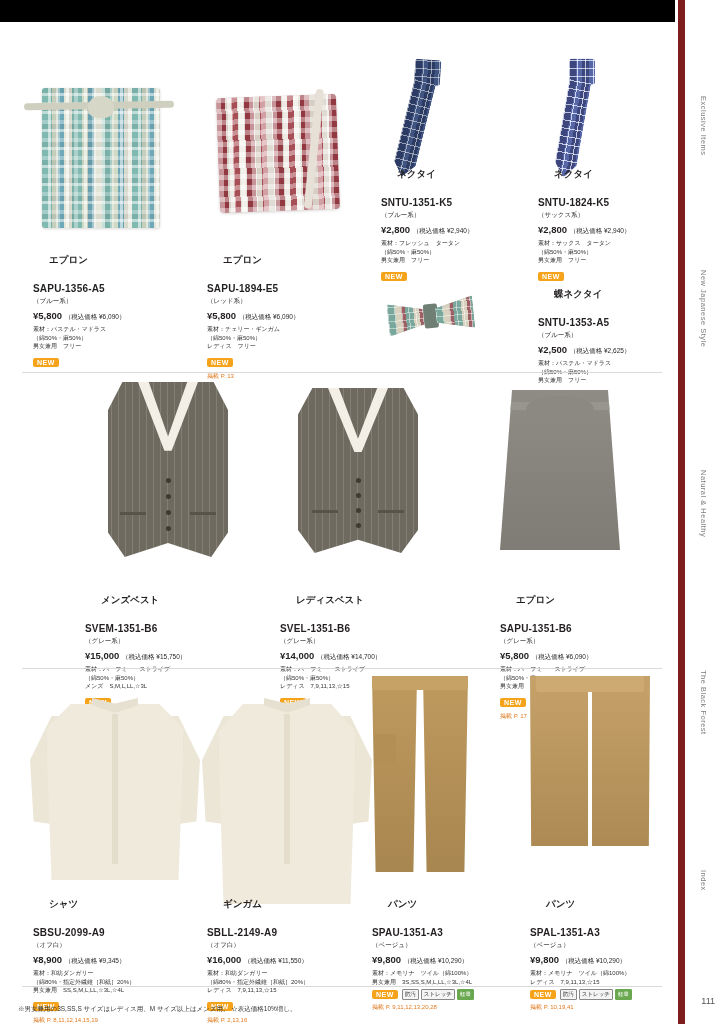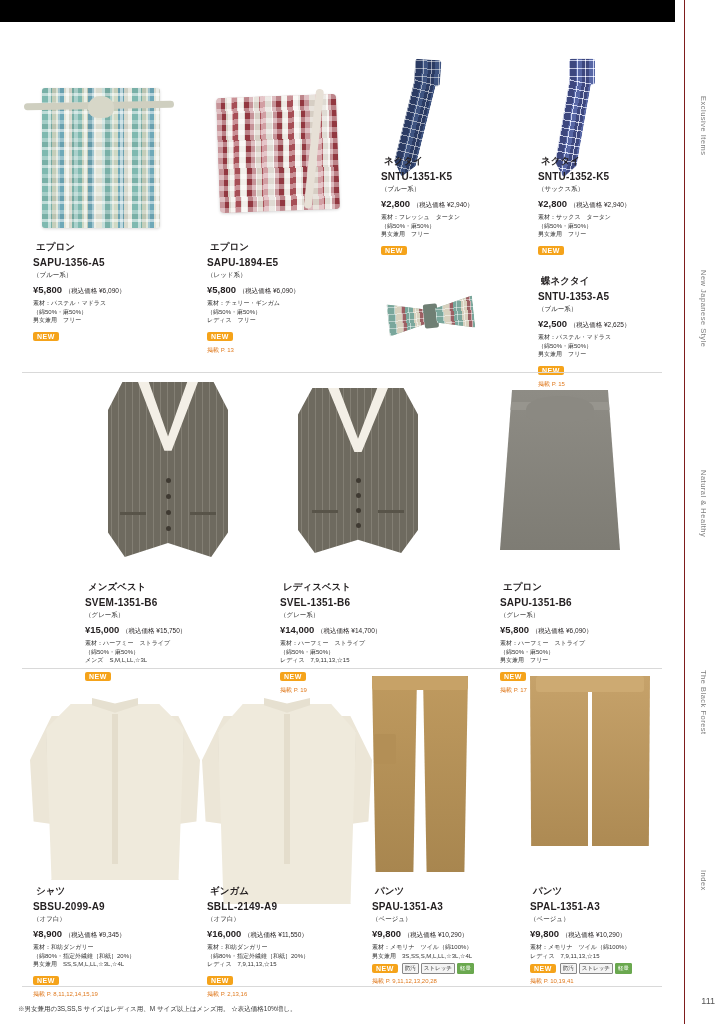--- a/index.html
+++ b/index.html
@@ -2,28 +2,28 @@
 <html><head>
 <meta charset="utf-8">
 <style>
   html,body{margin:0;padding:0;background:#ffffff;}
   body{width:721px;height:1024px;font-family:"Liberation Sans",sans-serif;color:#231f20;position:relative;overflow:hidden;}
   .page{position:absolute;left:0;top:0;width:721px;height:1024px;background:#fff;}
   
   .topbar{position:absolute;left:0;top:0;width:721px;height:22px;background:#000;}
   .topbar-cut{position:absolute;right:0;top:0;width:46px;height:22px;background:#fff;}
   
-  .sidetabs{position:absolute;right:0;top:0;width:36px;height:1024px;background:#fff;border-left:1px solid #7f1d1d;}
+  .sidetabs{position:absolute;right:0;top:0;width:36px;height:1024px;background:#fff;border-left:7px solid #7f1d1d;}
   .sidetab{position:absolute;right:6px;width:24px;text-align:center;font-size:7.5px;color:#7d7d7d;letter-spacing:.5px;}
   .sidetab span{display:inline-block;writing-mode:vertical-rl;white-space:nowrap;}
   .page-num{position:absolute;right:6px;bottom:18px;font-size:9px;color:#555;}
   .footnote{position:absolute;left:18px;bottom:10px;font-size:6.5px;color:#333;letter-spacing:0;}
   
   .prod{position:absolute;}
-  .pname{font-size:9.5px;font-weight:bold;line-height:12px;margin:3px;}
+  .pname{font-size:9.5px;font-weight:bold;line-height:12px;margin:16px;}
   .pcode{font-size:10px;font-weight:bold;line-height:13px;margin:0;letter-spacing:.2px;}
   .pcolor{font-size:6.5px;color:#333;line-height:10px;margin:1px 0 0 0;}
   .pprice{font-size:9.5px;font-weight:bold;line-height:13px;margin:3px 0 0 0;}
   .pprice .tax{font-size:6.5px;font-weight:normal;}
   .pspec{font-size:6px;color:#333;line-height:8.5px;margin:2px 0 0 0;}
   .newbadge{display:inline-block;background:#f5a31a;color:#fff;font-size:7px;font-weight:bold;padding:1px 4px;border-radius:2px;margin-top:3px;letter-spacing:.5px;}
   .pref{font-size:6px;color:#e07a1f;margin-top:3px;}
   .rule{position:absolute;height:1px;background:#d9d9d9;}
   .icons{margin-top:3px;display:flex;gap:2px;}
   .ico{font-size:5.5px;border:1px solid #888;color:#333;padding:1px 2px;line-height:7px;border-radius:1px;background:#f4f4f4;}
@@ -188,21 +188,21 @@
     <div class="pspec">
       <div>素材：フレッシュ　タータン</div>
         <div>（綿50%・麻50%）</div>
         <div>男女兼用　フリー</div>
     </div>
     <div class="newbadge">NEW</div>
   </div>
 
   <div class="prod" style="left:538px;top:152px;width:150px;">
     <div class="pname">ネクタイ</div>
-    <div class="pcode">SNTU-1352-K5</div>
+    <div class="pcode">SNTU-1824-K5</div>
     <div class="pcolor">（サックス系）</div>
     <div class="pprice"><span>¥2,800</span> <span class="tax">（税込価格 ¥2,940）</span></div>
     <div class="pspec">
       <div>素材：サックス　タータン</div>
         <div>（綿50%・麻50%）</div>
         <div>男女兼用　フリー</div>
     </div>
     <div class="newbadge">NEW</div>
   </div>
 

